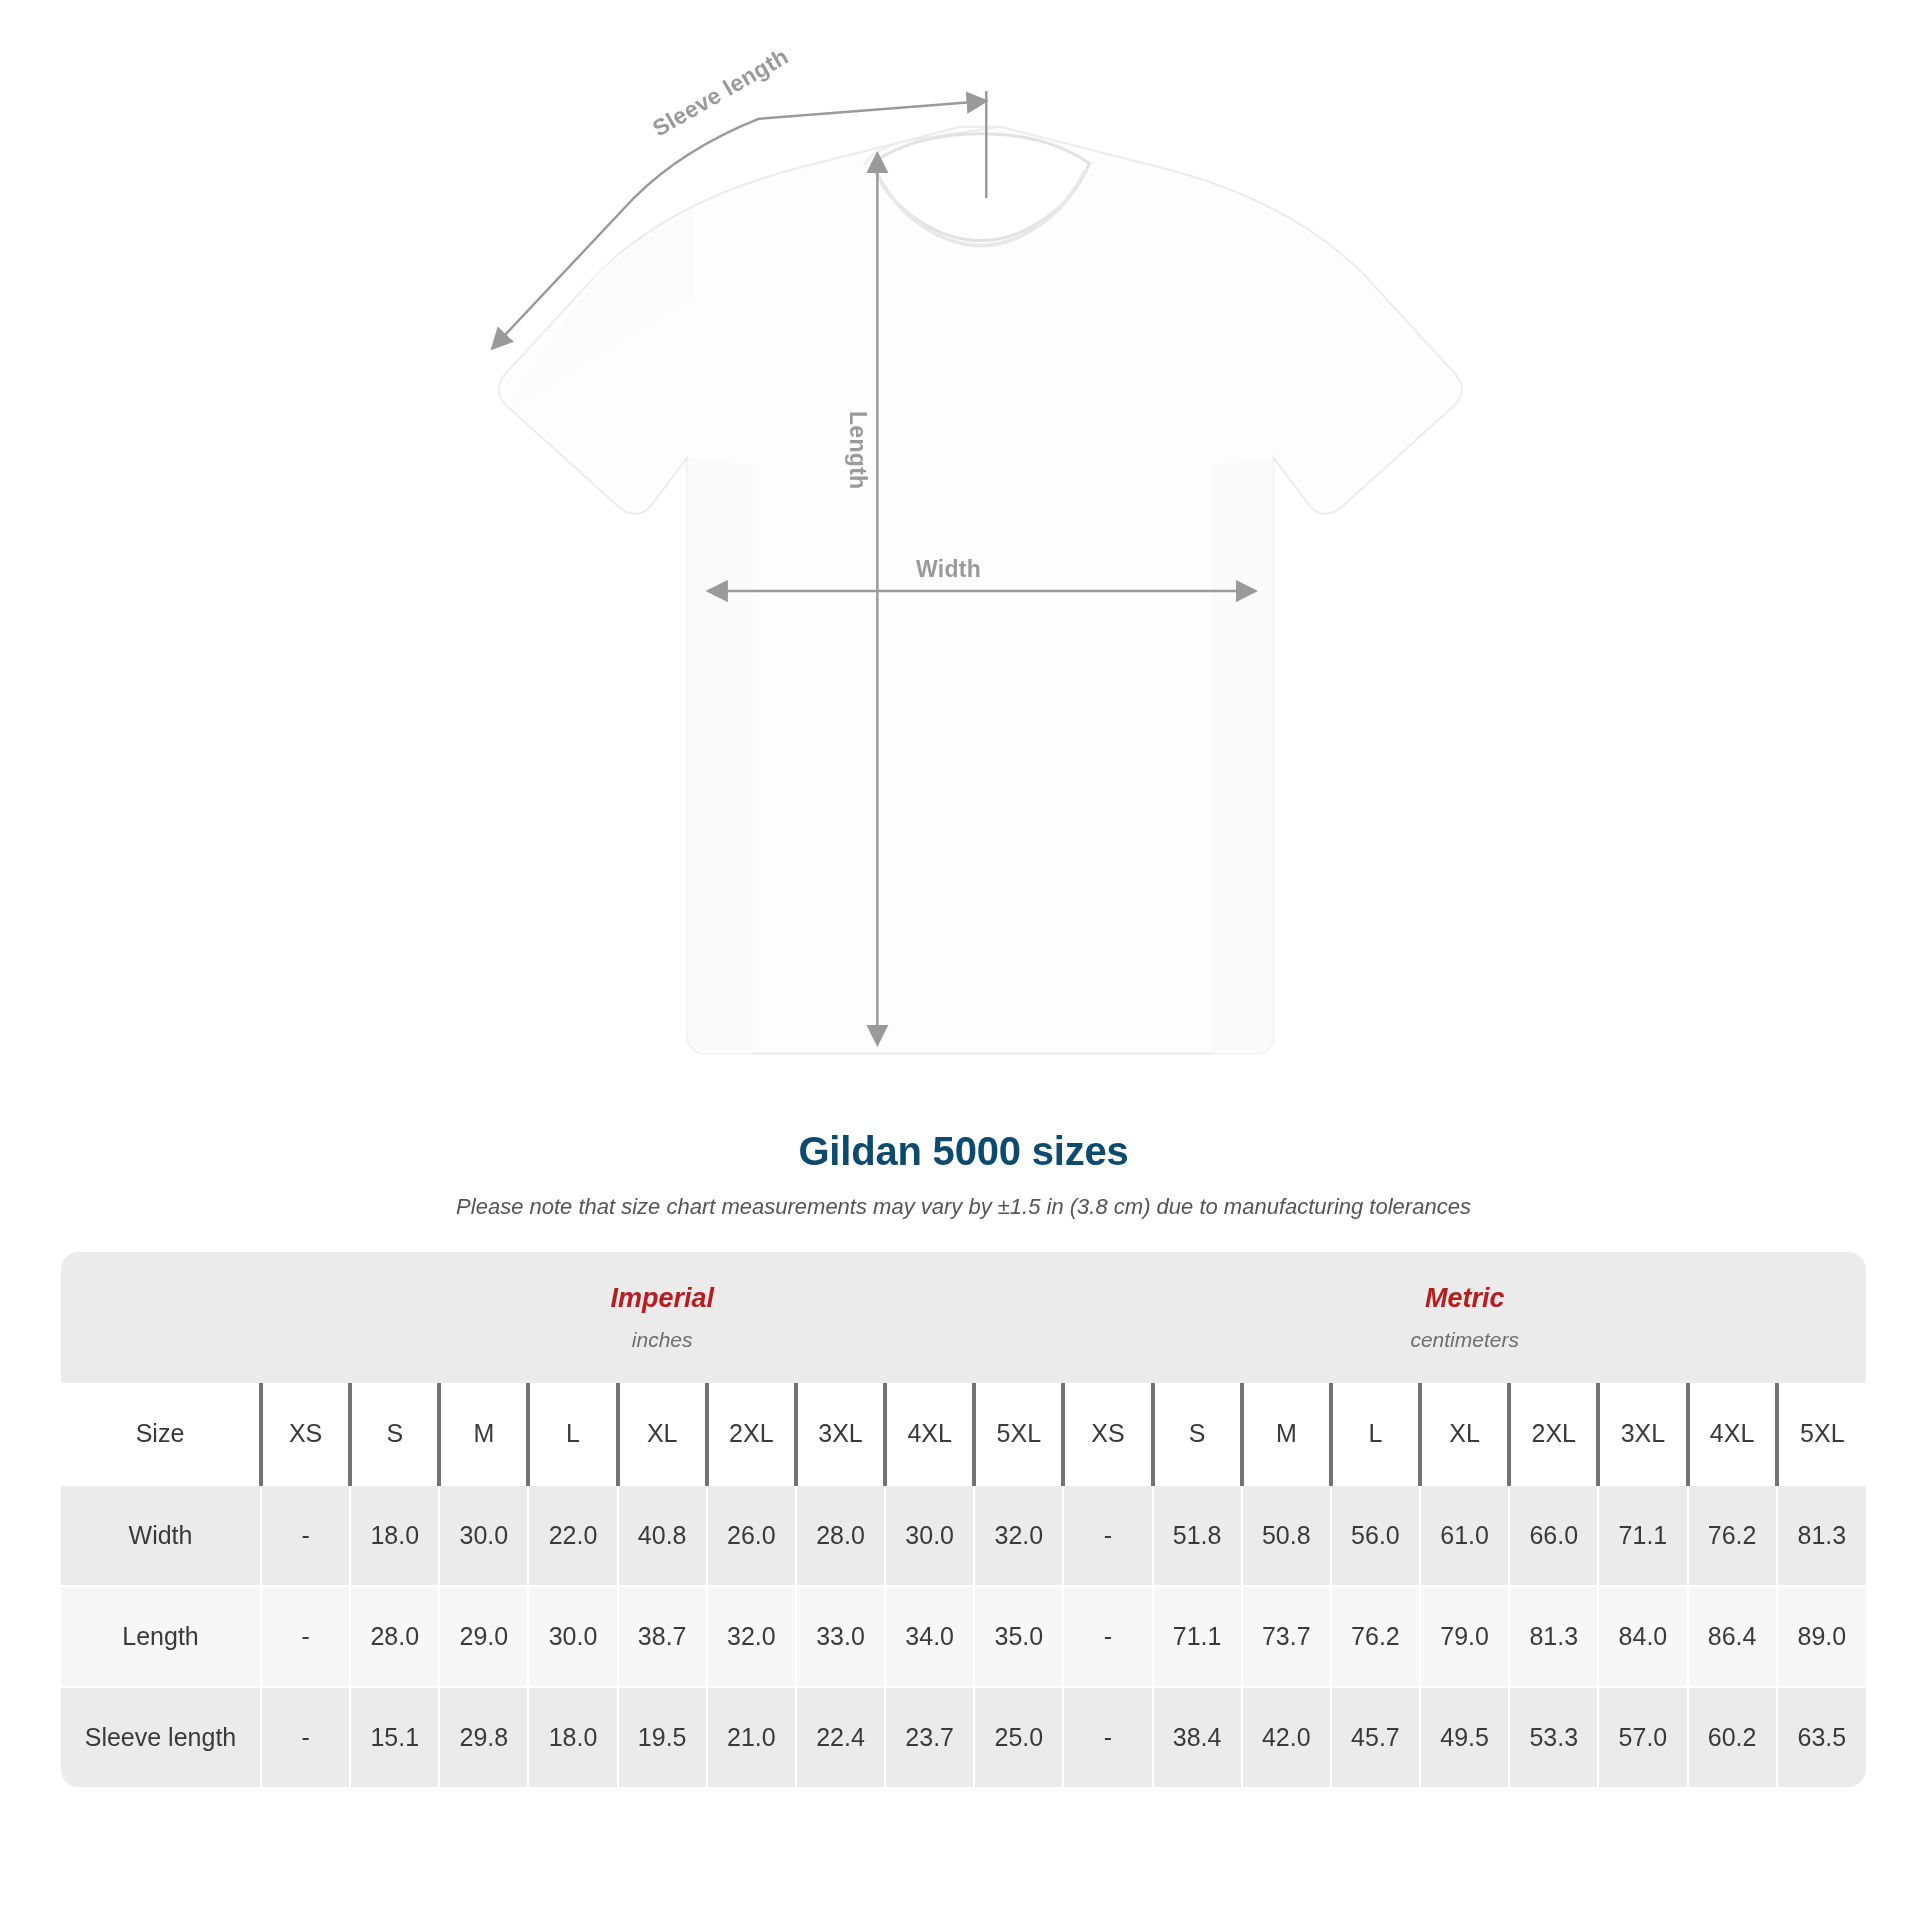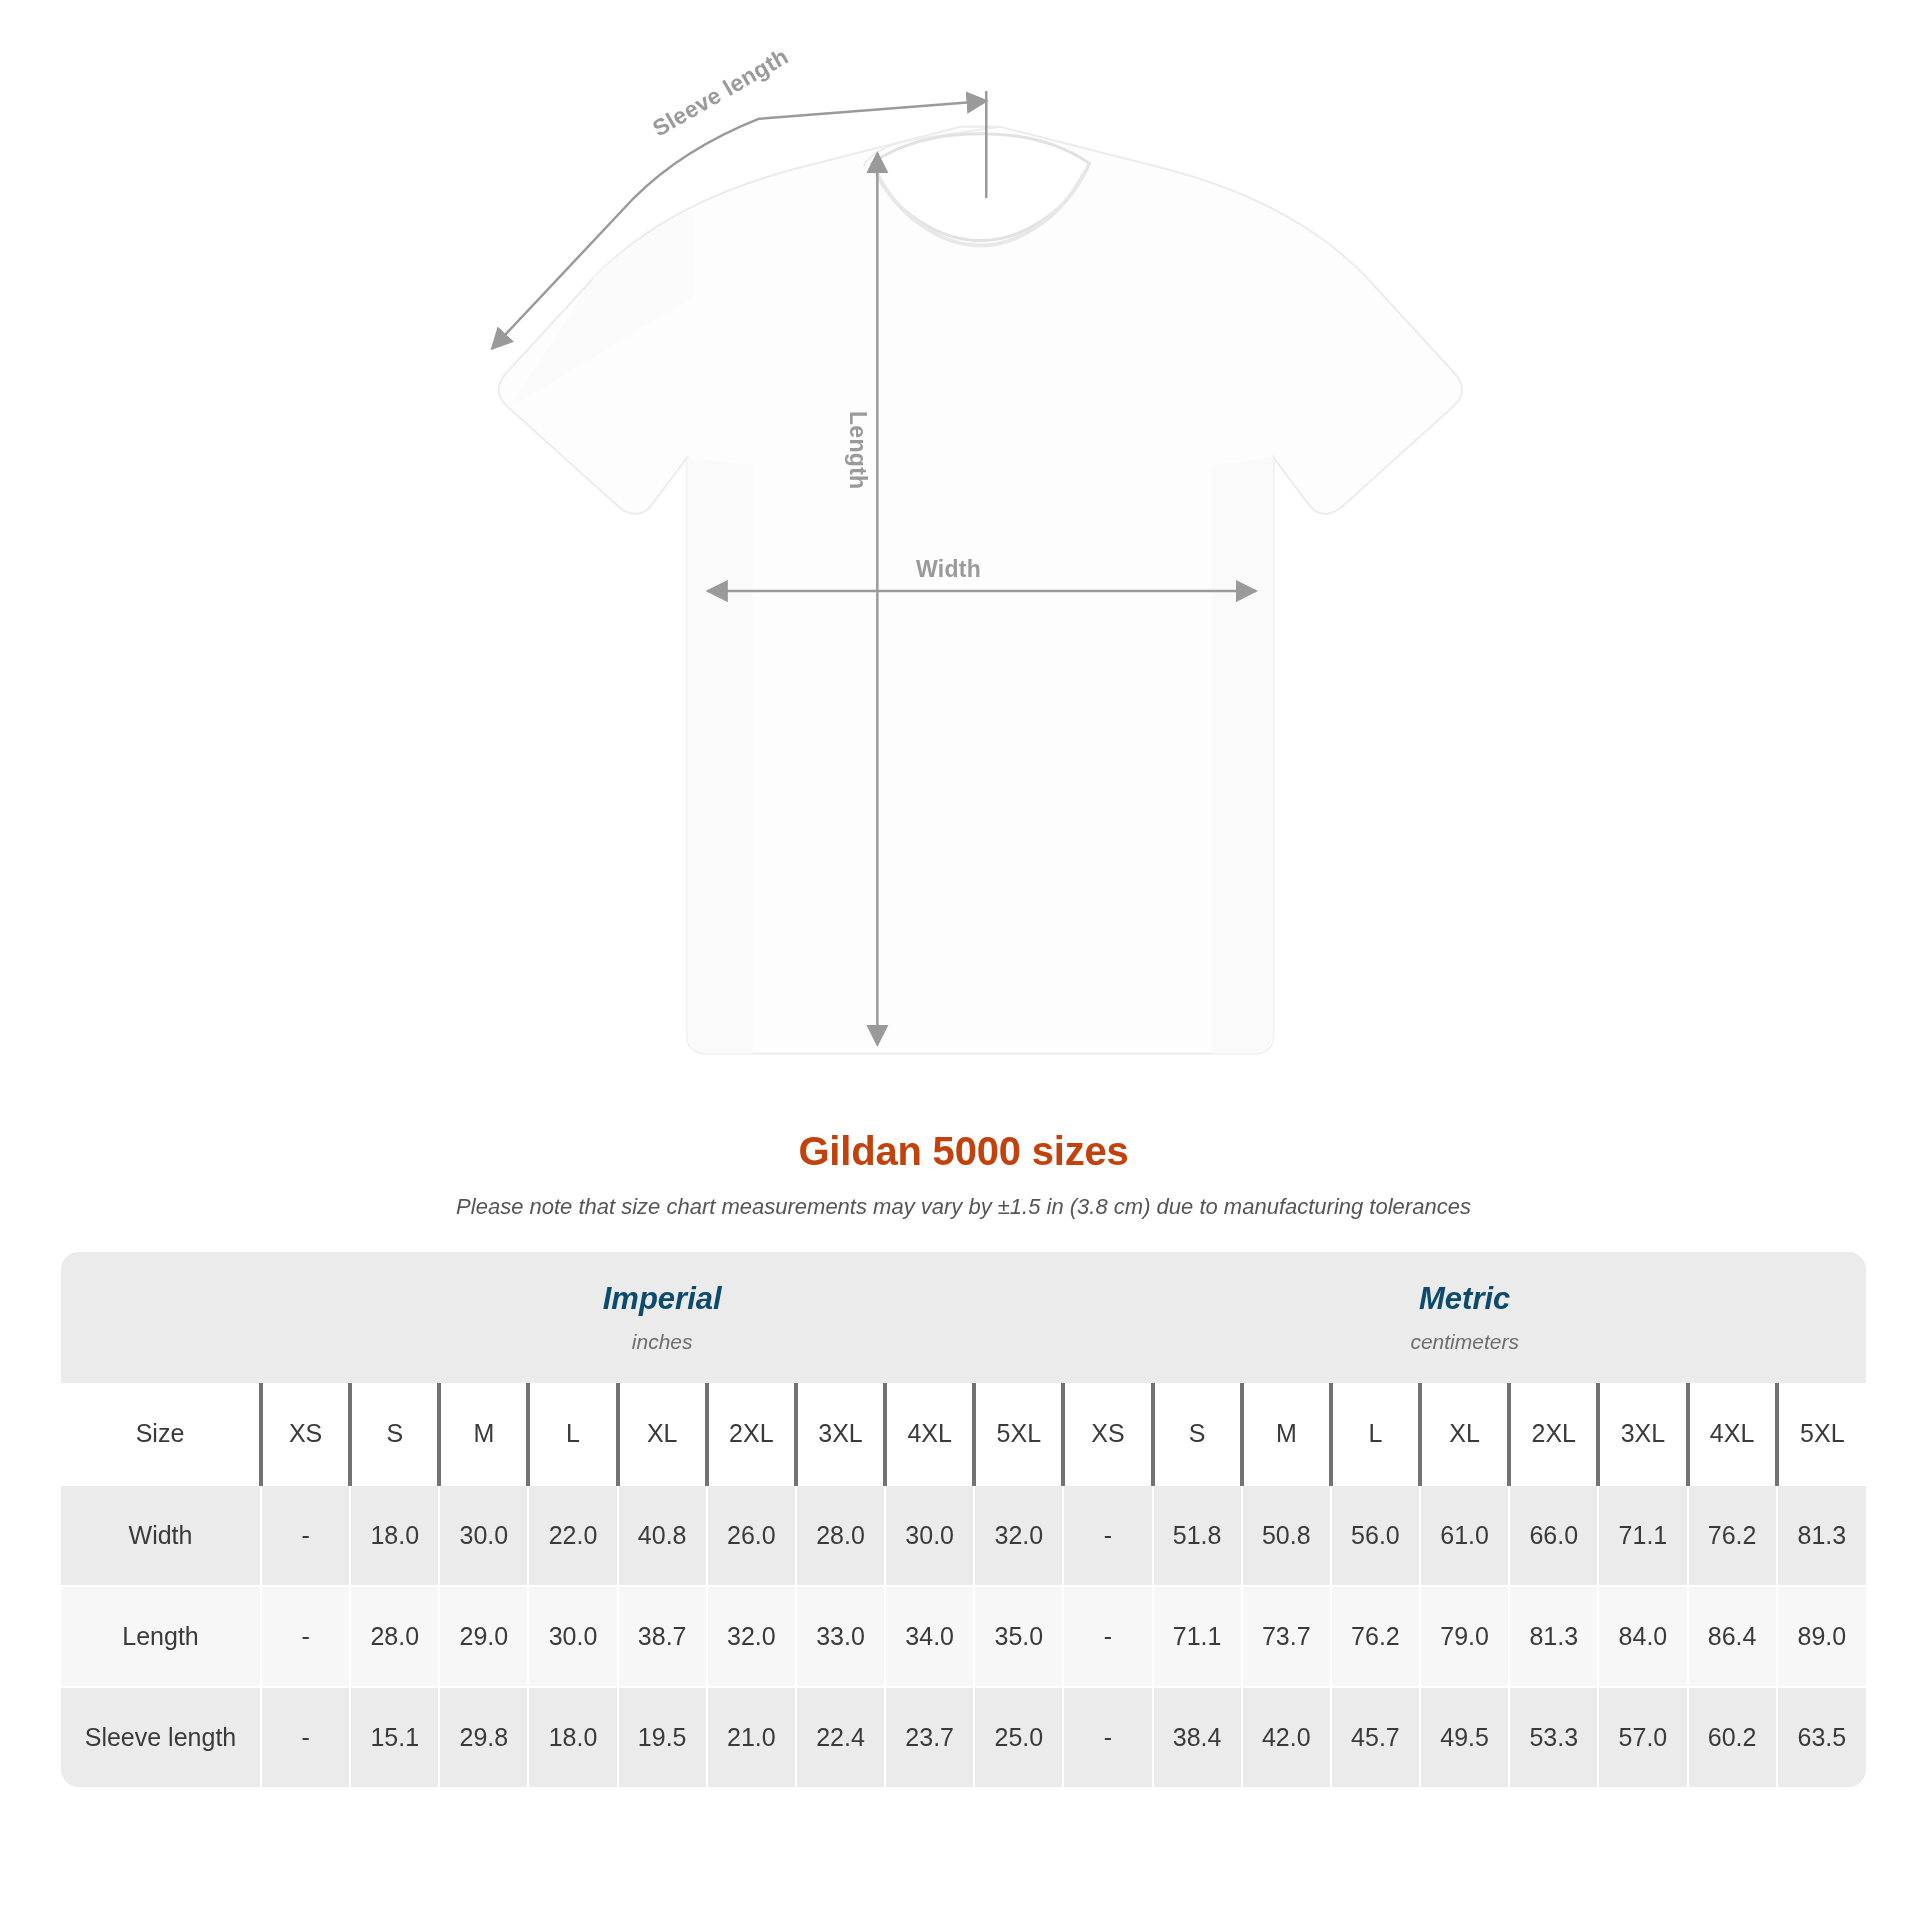--- a/index.html
+++ b/index.html
@@ -58,21 +58,21 @@
   }
 
   
   .title-block {
     text-align: center;
     margin-top: 30px;
   }
   .chart-title {
     font-size: 40px;
     font-weight: bold;
-    color: #c2410c;
+    color: #0c4a6e;
     margin: 0;
     letter-spacing: -0.2px;
   }
   .chart-note {
     font-size: 22px;
     font-style: italic;
     color: #555555;
     margin-top: 20px;
     text-align: center;
   }
@@ -93,24 +93,24 @@
     text-align: center;
     vertical-align: middle;
     font-weight: normal;
   }
   .unit-header td {
     height: 129px;
     background: #ebebeb;
     border: none;
   }
   .unit-name {
-    font-size: 31px;
+    font-size: 27px;
     font-style: italic;
     font-weight: bold;
-    color: #0c4a6e;
+    color: #b91c1c;
     line-height: 1.15;
   }
   .unit-sub {
     font-size: 21px;
     font-style: italic;
     color: #6e6e6e;
     margin-top: 14px;
   }
   .size-header td {
     height: 99px;

